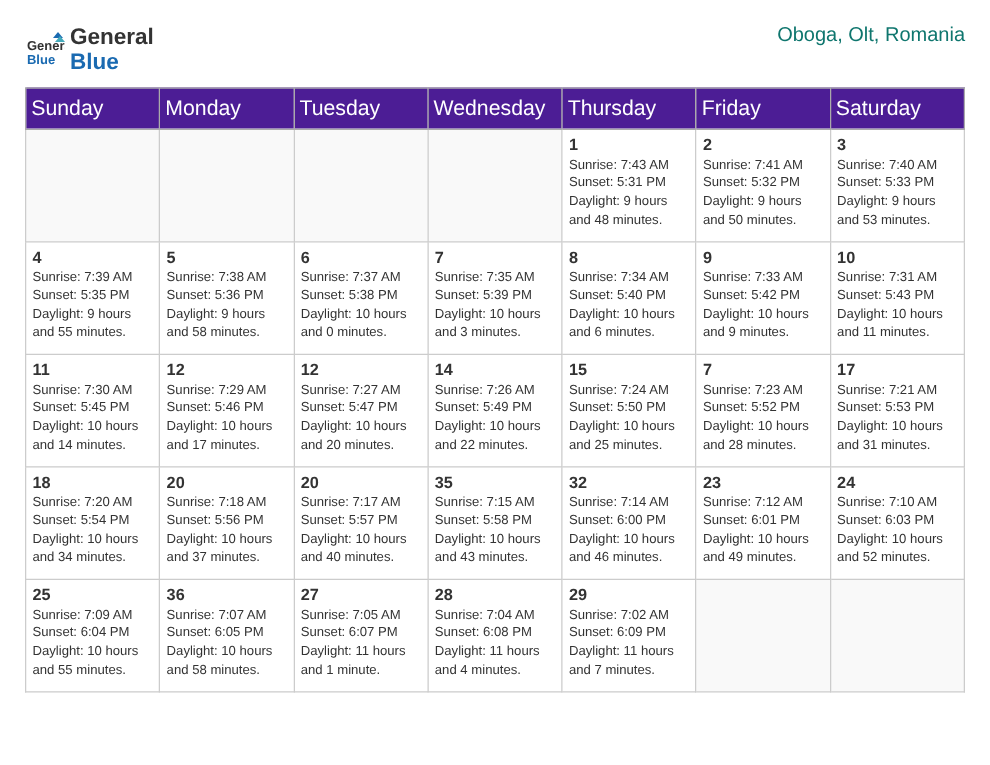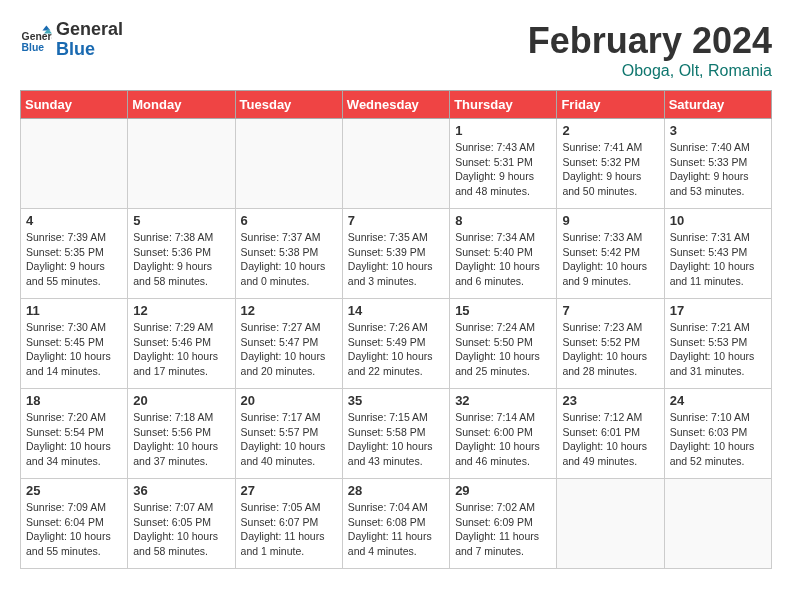--- a/index.html
+++ b/index.html
@@ -36,24 +36,24 @@
     .location {
       font-size: 16px;
       color: #0f766e;
     }
     table {
       width: 100%;
       border-collapse: collapse;
       table-layout: fixed;
     }
     th {
-      background: #ef4444;
+      background: #4c1d95;
       color: #fff;
-      font-size: 13px;
-      font-weight: bold;
+      font-size: 17px;
+      font-weight: normal;
       padding: 6px 4px;
       text-align: left;
       border: 1px solid #aaa;
     }
     td {
       vertical-align: top;
       border: 1px solid #ccc;
       padding: 4px 5px;
       font-size: 11px;
       color: #333;
@@ -86,21 +86,20 @@
       <text x="2" y="34" font-size="13" font-weight="bold" fill="#1a6ab1" font-family="Arial">Blue</text>
       <polygon points="28,8 38,8 33,2" fill="#1a6ab1"></polygon>
       <polygon points="30,12 40,12 35,6" fill="#4ab"></polygon>
     </svg>
     <div style="display:flex;flex-direction:column;line-height:1.1">
       <span style="font-weight:bold;font-size:18px;color:#333">General</span>
       <span style="font-weight:bold;font-size:18px;color:#1a6ab1">Blue</span>
     </div>
   </div>
   <div class="title-block">
-    <div class="month-title">February 2024</div>
     <div class="location">Oboga, Olt, Romania</div>
   </div>
 </div>
 
 <table>
   <thead>
     <tr>
     <th>Sunday</th>
         <th>Monday</th>
         <th>Tuesday</th>

